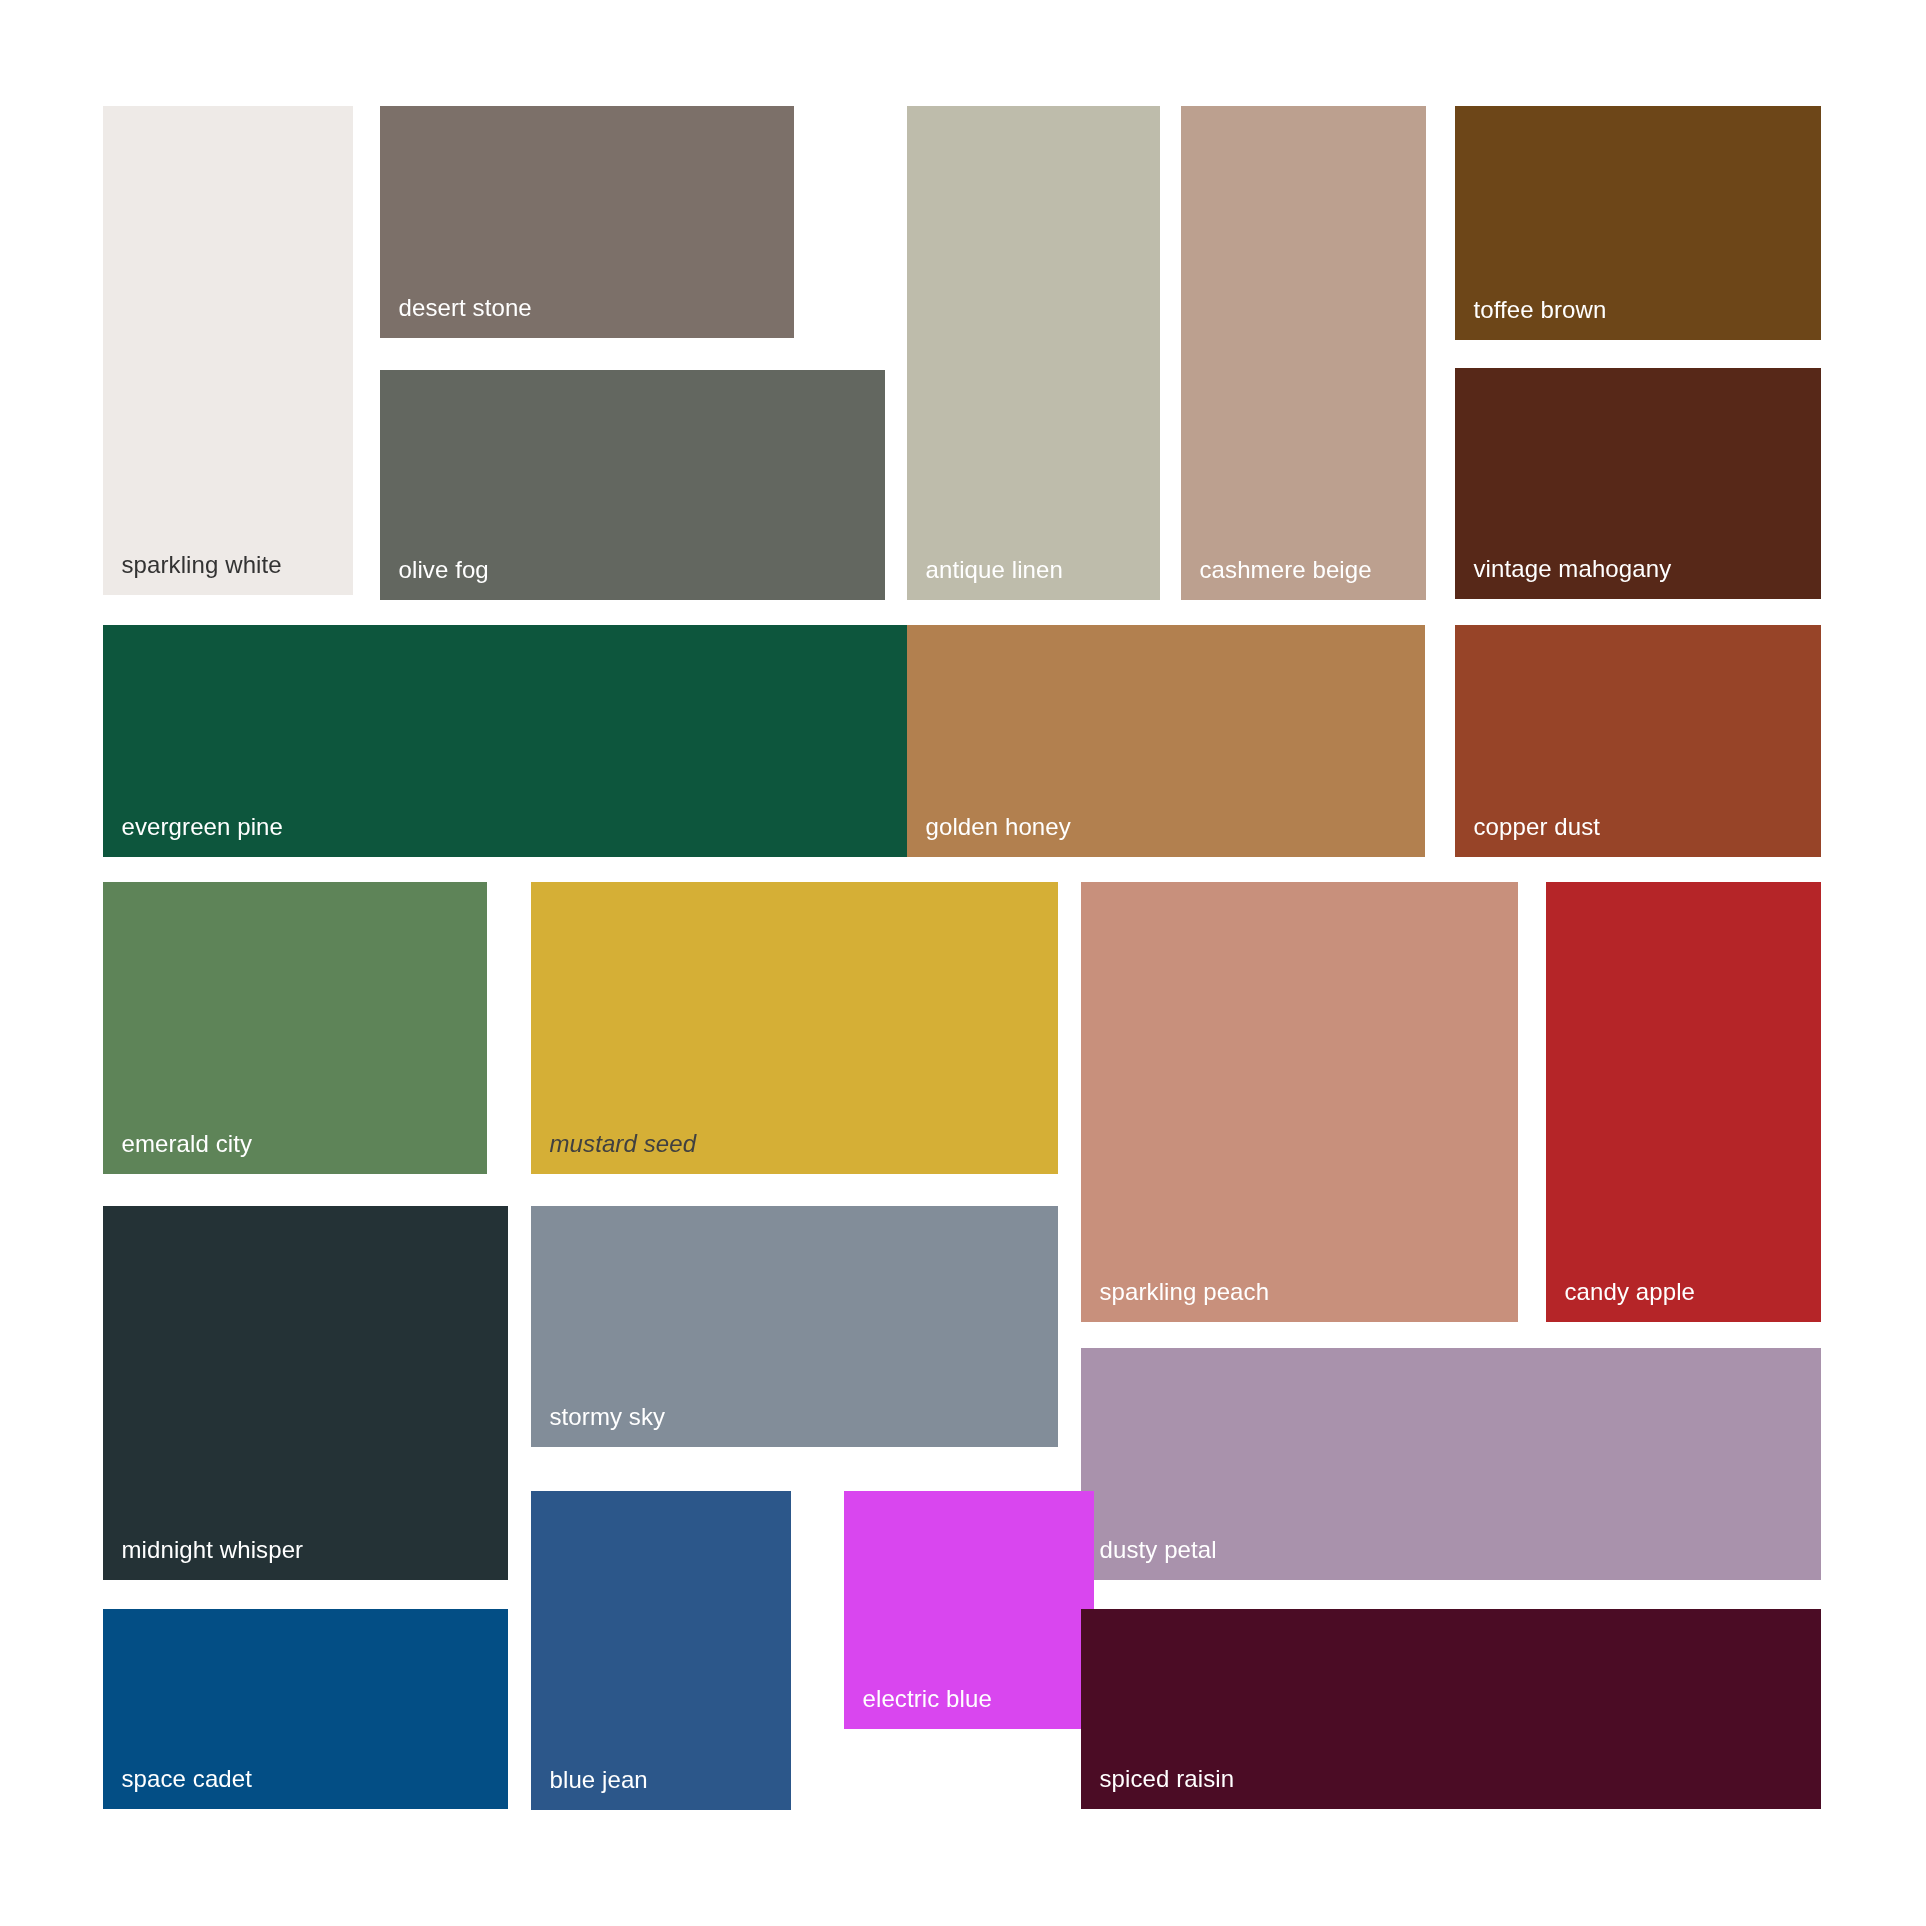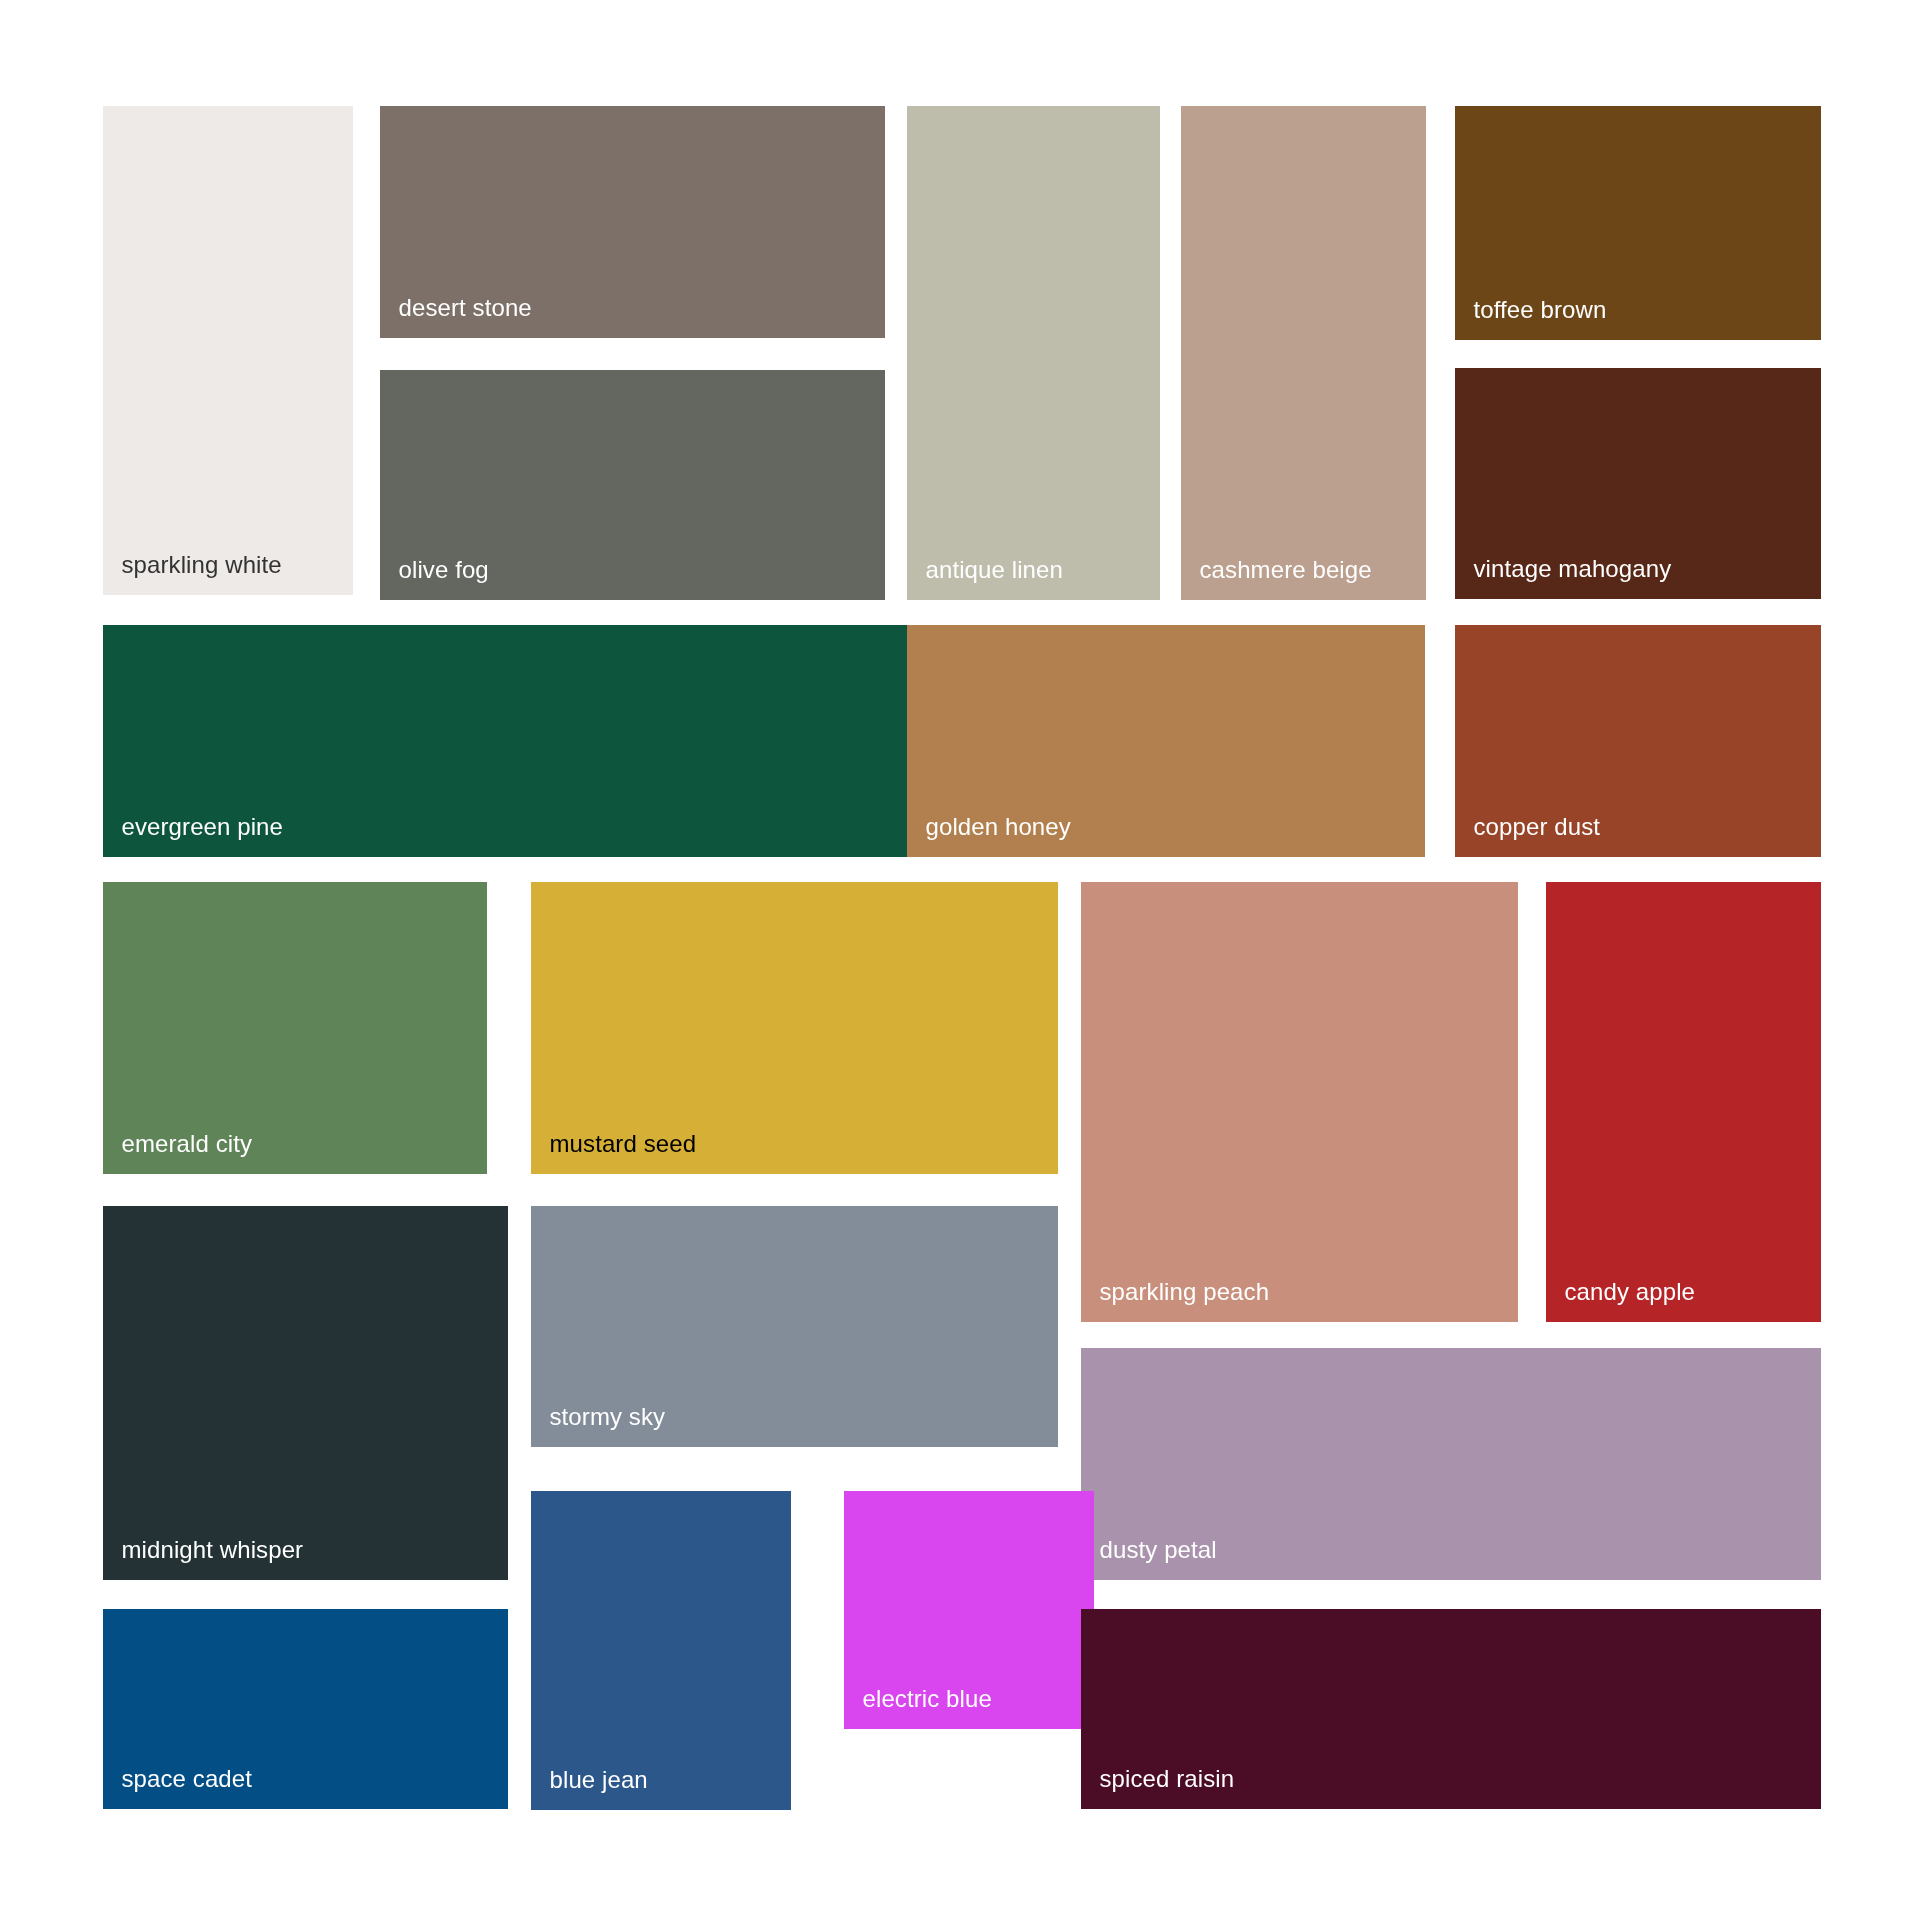--- a/index.html
+++ b/index.html
@@ -38,21 +38,21 @@
   .label-light { color: #ffffff; }
   .label-dark  { color: #333333; }
 </style>
 </head>
 <body>
 
 <div id="palette-board" style="background: rgb(255, 255, 255);">
     <div class="swatch" style="left: 103px; top: 106px; width: 250px; height: 489px; background: rgb(238, 234, 231);">
       <span class="swatch-label label-dark" style="color: rgb(51, 51, 51);">sparkling white</span>
     </div>
-    <div class="swatch" style="left: 380px; top: 106px; width: 505px; height: 232px; background: rgb(124, 112, 105);">
+    <div class="swatch" style="left: 380px; top: 106px; width: 414px; height: 232px; background: rgb(124, 112, 105);">
       <span class="swatch-label label-light" style="color: rgb(255, 255, 255);">desert stone</span>
     </div>
     <div class="swatch" style="left: 380px; top: 370px; width: 505px; height: 230px; background: rgb(99, 103, 96);">
       <span class="swatch-label label-light" style="color: rgb(255, 255, 255);">olive fog</span>
     </div>
     <div class="swatch" style="left: 907px; top: 106px; width: 253px; height: 494px; background: rgb(190, 188, 171);">
       <span class="swatch-label label-light" style="color: rgb(255, 255, 255);">antique linen</span>
     </div>
     <div class="swatch" style="left: 1181px; top: 106px; width: 245px; height: 494px; background: rgb(188, 160, 143);">
       <span class="swatch-label label-light" style="color: rgb(255, 255, 255);">cashmere beige</span>
@@ -69,21 +69,21 @@
     <div class="swatch" style="left: 907px; top: 625px; width: 518px; height: 232px; background: rgb(178, 128, 79);">
       <span class="swatch-label label-light" style="color: rgb(255, 255, 255);">golden honey</span>
     </div>
     <div class="swatch" style="left: 1455px; top: 625px; width: 366px; height: 232px; background: rgb(151, 68, 40);">
       <span class="swatch-label label-light" style="color: rgb(255, 255, 255);">copper dust</span>
     </div>
     <div class="swatch" style="left: 103px; top: 882px; width: 384px; height: 292px; background: rgb(94, 132, 88);">
       <span class="swatch-label label-light" style="color: rgb(255, 255, 255);">emerald city</span>
     </div>
     <div class="swatch" style="left: 531px; top: 882px; width: 527px; height: 292px; background: rgb(213, 175, 54);">
-      <span class="swatch-label label-light" style="color: #000000;">mustard seed</span>
+      <span class="swatch-label label-light" style="color: #404040; font-style: italic;">mustard seed</span>
     </div>
     <div class="swatch" style="left: 1081px; top: 882px; width: 437px; height: 440px; background: rgb(200, 144, 124);">
       <span class="swatch-label label-light" style="color: rgb(255, 255, 255);">sparkling peach</span>
     </div>
     <div class="swatch" style="left: 1546px; top: 882px; width: 275px; height: 440px; background: rgb(181, 37, 40);">
       <span class="swatch-label label-light" style="color: rgb(255, 255, 255);">candy apple</span>
     </div>
     <div class="swatch" style="left: 103px; top: 1206px; width: 405px; height: 374px; background: rgb(36, 50, 54);">
       <span class="swatch-label label-light" style="color: rgb(255, 255, 255);">midnight whisper</span>
     </div>

